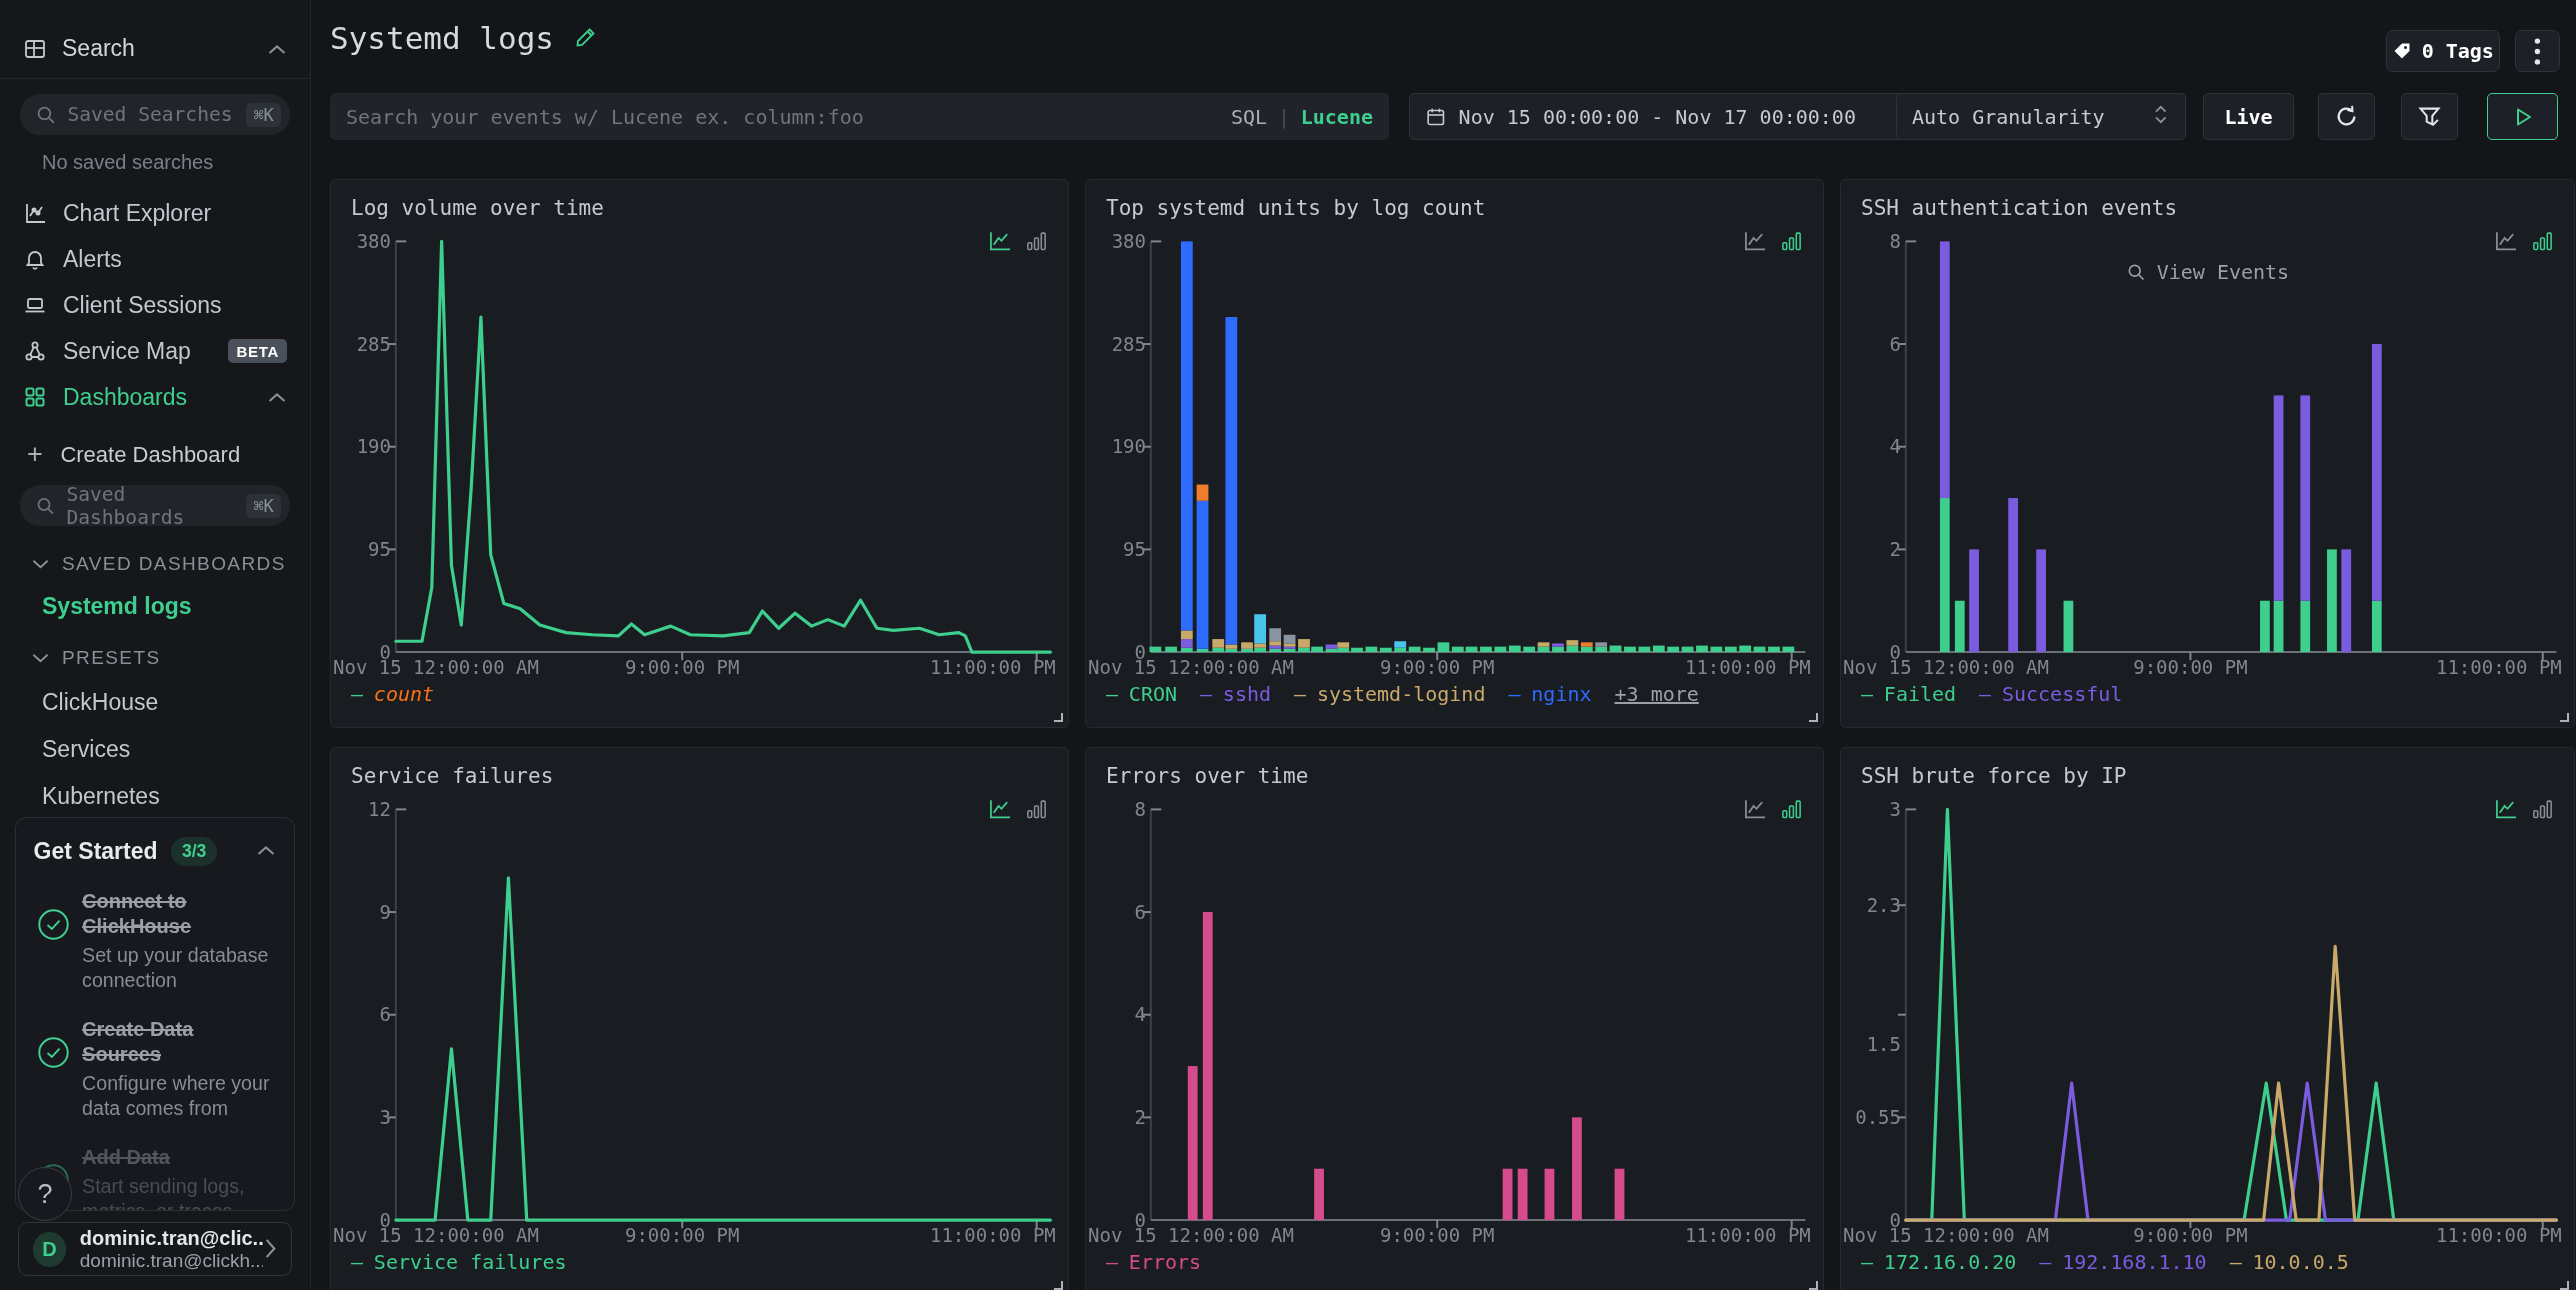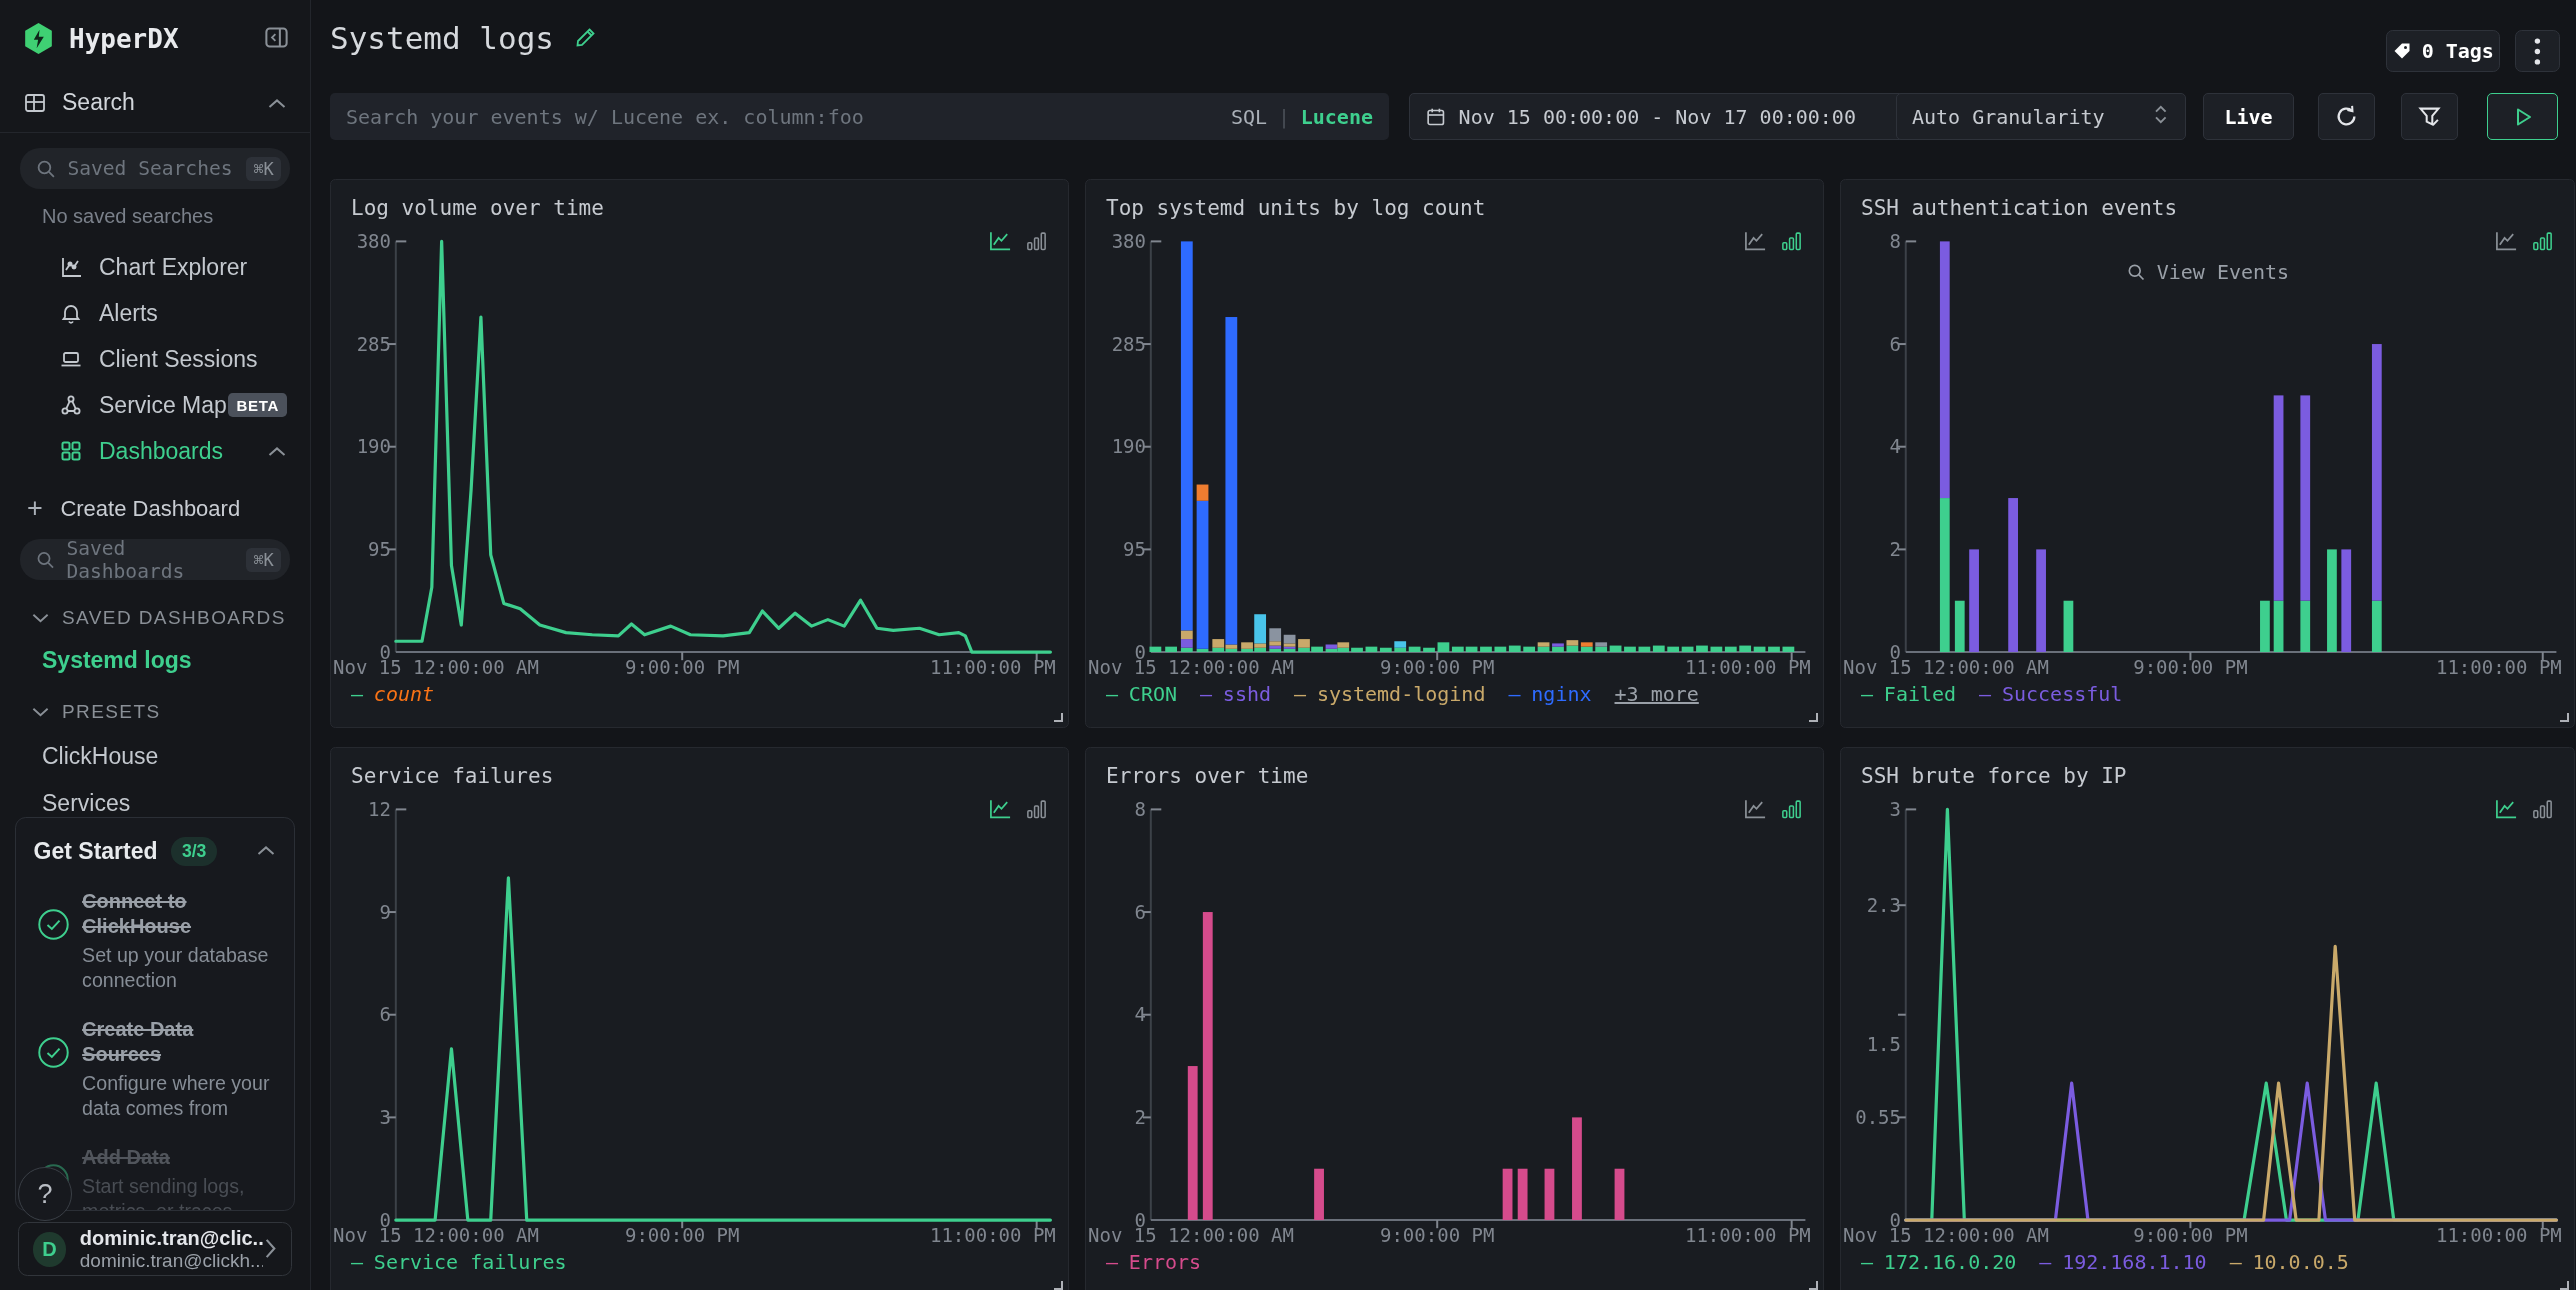--- a/index.html
+++ b/index.html
@@ -17,21 +17,21 @@
   .navhead { display:flex; align-items:center; padding:0 23px; margin-top:31px; height:35px; color:#d2d6db; font-size:23px; }
   .navhead .lbl { margin-left:15px; }
   .navhead .chev { margin-left:auto; }
   .divider { border-top:0.7px solid #23262c; margin-top:12px; }
   .pill { margin:15px 20px 0 20px; height:41px; background:#212429; border-radius:20px;
     display:flex; align-items:center; padding:0 9.5px 0 15px; cursor:pointer; }
   .pill .ph { color:#6e757e; font-size:19.6px; margin-left:10.8px; font-family:"DejaVu Sans Mono",monospace; }
   .kbd { margin-left:auto; background:#2d3138; color:#8a9097; border-radius:5.4px; font-size:17px;
     padding:2px 6.8px; font-family:"DejaVu Sans Mono",monospace; }
   .muted-note { color:#7a808a; font-size:20px; margin:16px 0 0 42px; }
-  .nav { margin-top:16px;padding-left:36px; }
+  .nav { margin-top:16px; }
   .nav-item { display:flex; align-items:center; height:46px; padding:0 23px; color:#c3c8ce;
     font-size:23px; cursor:pointer; }
   .nav-item .lbl { margin-left:16px; }
   .nav-item.active { color:#3ecf8e; }
   .beta { margin-left:auto; background:#4b515b; color:#fff; font-size:15px; font-weight:bold;
     letter-spacing:0.7px; border-radius:4.7px; padding:3.4px 8px; }
   .nav-item .chev { margin-left:auto; }
   .create-row { display:flex; align-items:center; margin:19px 0 0 27px; color:#c9cdd3; font-size:22px; cursor:pointer; }
   .create-row .plus { font-size:27px; color:#aab0b8; margin-right:17.6px; }
   .sect { display:flex; align-items:center; margin:27px 0 0 31px; color:#8a9097; font-size:19px; letter-spacing:1.4px; cursor:pointer; }
@@ -116,35 +116,20 @@
   .legend .more { color:#9aa0a8; text-decoration:underline; cursor:pointer; }
   .view-events { position:absolute; left:0; right:0; top:80px; display:flex; justify-content:center;
     align-items:center; gap:10.8px; color:#9aa0a8; font-size:20px; font-family:"DejaVu Sans Mono",monospace; cursor:pointer; }
   .resize-h { position:absolute; right:5.4px; bottom:5.4px; width:8.8px; height:8.8px;
     border-right:2.7px solid #c8ccd2; border-bottom:2.7px solid #c8ccd2; opacity:.85; }
 </style>
 </head>
 <body>
 
 <div class="sidebar">
-  <div class="brand-row">
-    <span class="brand-logo">
-      <svg width="17.6" height="20" viewBox="0 0 24 28">
-          <path d="M13 1 L5 15 H11 L9 27 L19 11 H12 Z" fill="#10251a"></path>
-        </svg>
-    </span>
-    <span class="brand-name">HyperDX</span>
-    <span class="collapse-btn">
-      <svg width="27" height="27" viewBox="0 0 24 24" fill="none" stroke="#8a9097" stroke-width="1.8">
-          <rect x="3" y="4" width="18" height="16" rx="3"></rect>
-          <line x1="15" y1="4" x2="15" y2="20"></line>
-          <path d="M11 9 l-3 3 3 3" stroke-width="1.6"></path>
-        </svg>
-    </span>
-  </div>
 
   <div class="navhead">
     <svg width="24" height="24" viewBox="0 0 24 24" fill="none" stroke="#c3c8ce" stroke-width="1.8">
         <rect x="3" y="4" width="18" height="16" rx="2"></rect>
         <line x1="3" y1="11" x2="21" y2="11"></line>
         <line x1="11" y1="4" x2="11" y2="20"></line>
       </svg>
     <span class="lbl">Search</span>
     <span class="chev"><svg width="20" height="13.5" viewBox="0 0 24 14" fill="none" stroke="#8a9097" stroke-width="2.4">
           <path d="M3 11 L12 3 L21 11"></path>

